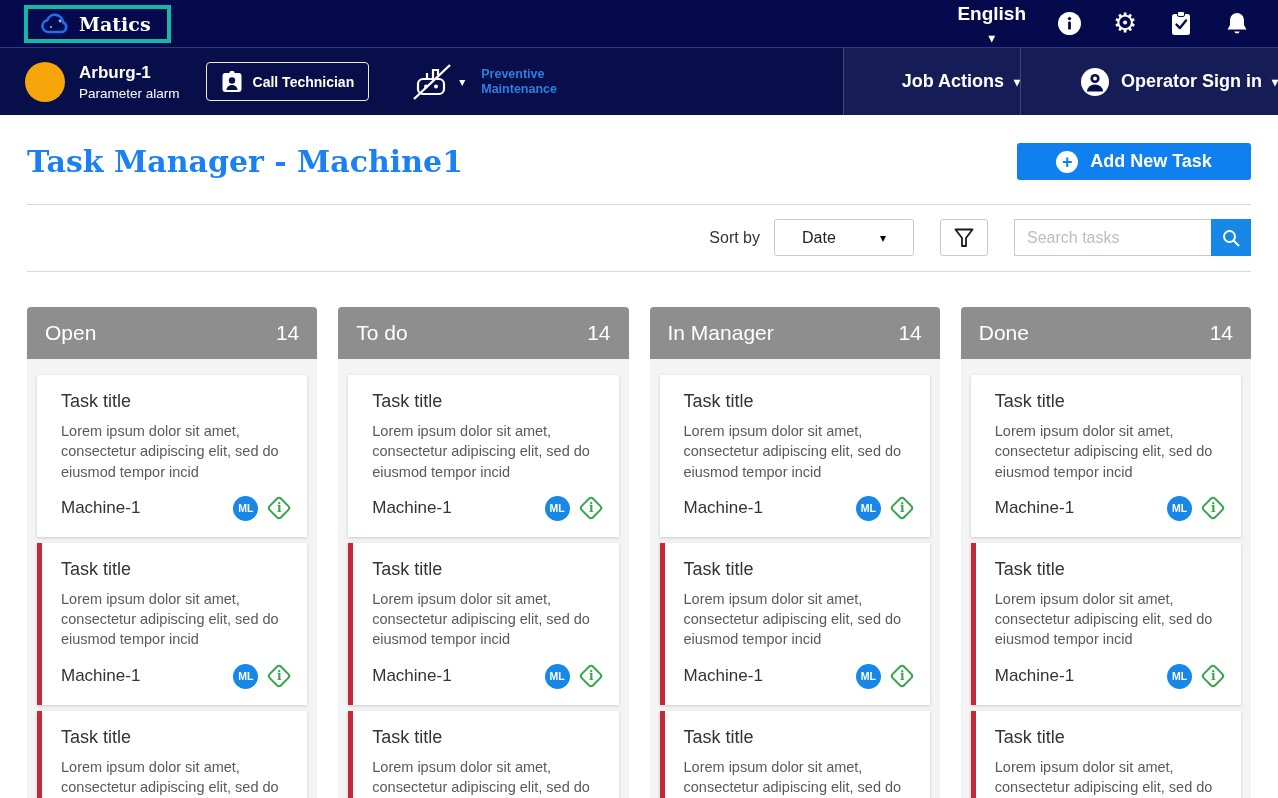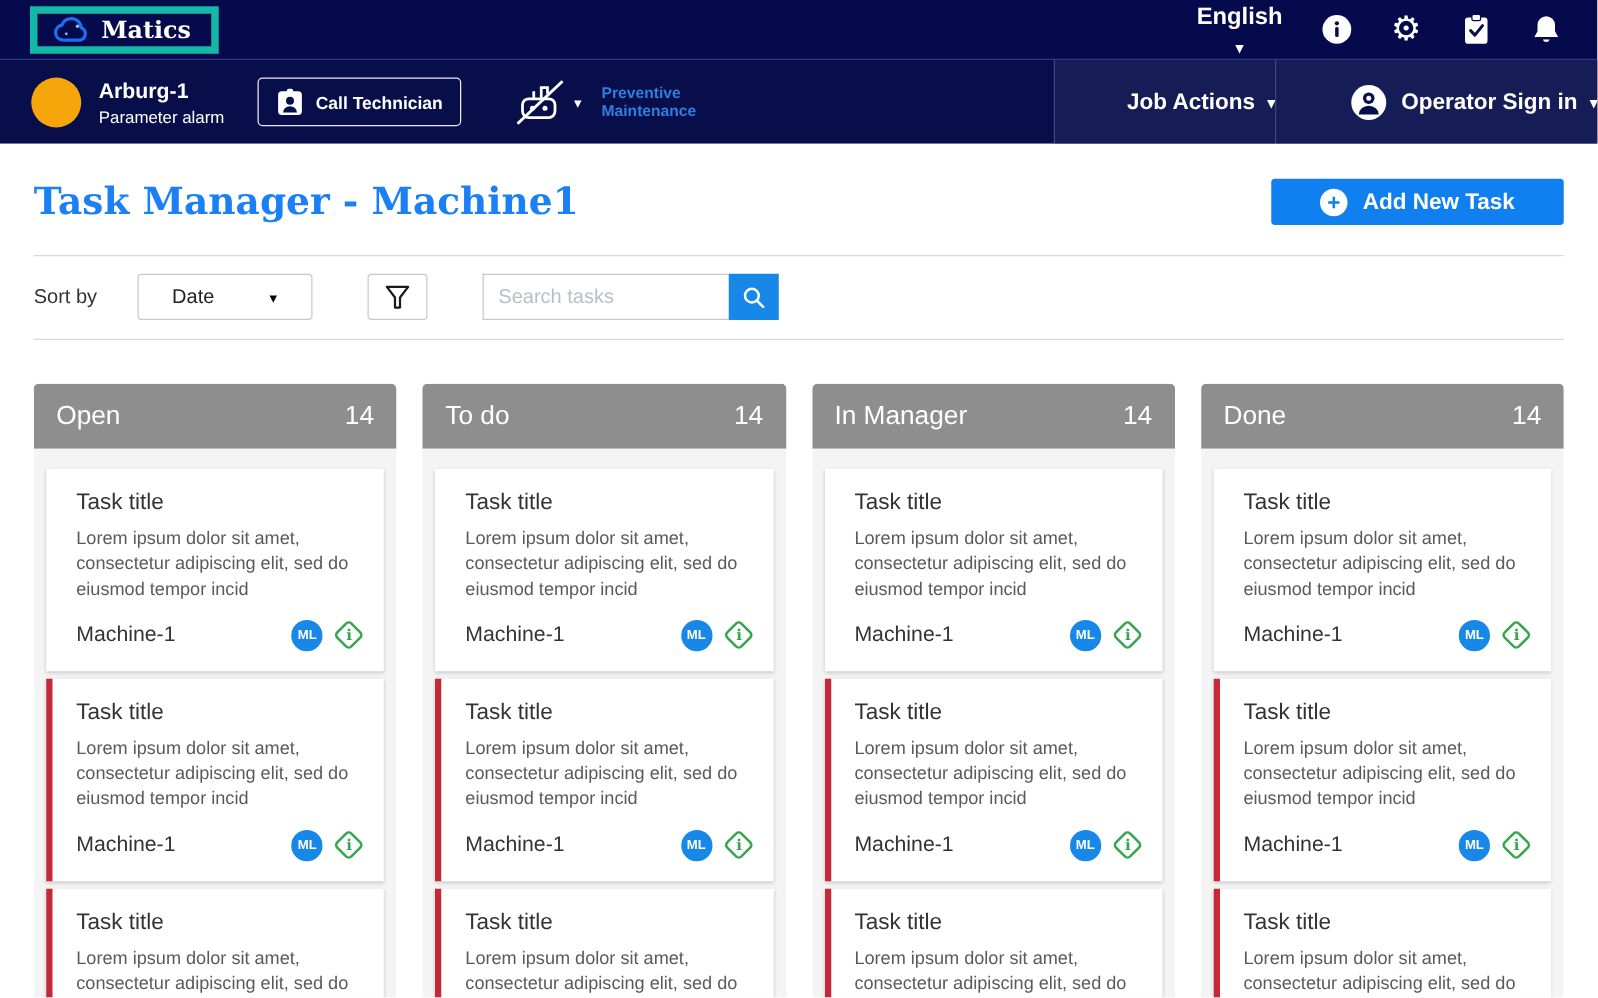--- a/index.html
+++ b/index.html
@@ -3,21 +3,21 @@
 <meta charset="utf-8">
 <style>
   * { margin:0; padding:0; box-sizing:border-box; }
   html,body { width:1278px; height:798px; overflow:hidden; background:#fff;
     font-family:"Liberation Sans", sans-serif; }
   .screen { width:1278px; height:798px; overflow:hidden; display:flex; flex-direction:column; }
 
   
   .topbar { height:48px; background:#040a4c; border-bottom:1px solid #2c3a7e;
     display:flex; align-items:center; justify-content:space-between; padding:0 28px 0 24px; flex:0 0 auto; }
-  .logo-box { display:flex; align-items:center; gap:9px; border:6px solid #14b8a6;
+  .logo-box { display:flex; align-items:center; gap:9px; border:4px solid #14b8a6;
     padding:5px 16px 5px 12px; height:38px; cursor:pointer; }
   .brand-name { color:#ffffff; font-family:"DejaVu Serif", serif; font-weight:bold; font-size:19px; }
   .topbar-right { display:flex; align-items:center; gap:30px; }
   .lang { display:flex; align-items:center; gap:6px; color:#fff; font-size:19px; font-weight:bold; cursor:pointer;flex-direction:column; }
   .caret { font-size:12px; color:#fff; }
   .top-icon { width:26px; height:26px; display:inline-flex; align-items:center; justify-content:center; cursor:pointer; }
   .gear-glyph { color:#fff; font-size:27px; line-height:1; }
 
   
   .machine-bar { height:67px; background:#070e4a; display:flex; align-items:stretch; flex:0 0 auto; }
@@ -38,21 +38,21 @@
   
   main { flex:1 1 auto; background:#fff; padding:28px 27px 0 27px; overflow:hidden; }
   .title-row { display:flex; align-items:center; justify-content:space-between; }
   h1.page-title { color:#1b80f5; font-family:"DejaVu Serif", serif; font-weight:bold; font-size:30px; }
   .add-task-btn { display:flex; align-items:center; justify-content:center; gap:12px; width:234px; height:37px;
     background:#1080f0; border:none; border-radius:3px; color:#fff; font-size:18px; font-weight:bold; cursor:pointer; }
   .plus-circle { width:22px; height:22px; border-radius:50%; background:#fff; color:#1080f0;
     display:inline-flex; align-items:center; justify-content:center; font-size:18px; font-weight:bold; line-height:1; }
   .rule { border:none; border-top:1px solid #d9d9d9; margin-top:24px; }
 
-  .toolbar { display:flex; align-items:center; gap:18px; padding:14px 0 15px 0; }
+  .toolbar { display:flex; align-items:center; justify-content:flex-end; gap:0; padding:14px 0 15px 0; }
   .sort-label { font-size:16px; color:#333; margin-right:14px; }
   .sort-select { width:140px; height:37px; border:1px solid #c9c9c9; border-radius:3px; background:#fff;
     display:flex; align-items:center; justify-content:space-between; padding:0 27px; font-size:16px; color:#222; cursor:pointer; }
   .sort-caret { color:#000; font-size:12px; }
   .filter-btn { width:48px; height:37px; border:1px solid #c9c9c9; border-radius:3px; background:#fff;
     display:flex; align-items:center; justify-content:center; margin-left:26px; cursor:pointer; }
   .search-wrap { display:flex; margin-left:26px; }
   .search-input { width:197px; height:37px; border:1px solid #c9c9c9; border-right:none; border-radius:0;
     padding:0 12px; font-size:16px; color:#333; outline:none; }
   .search-input::placeholder { color:#b9bec7; }

